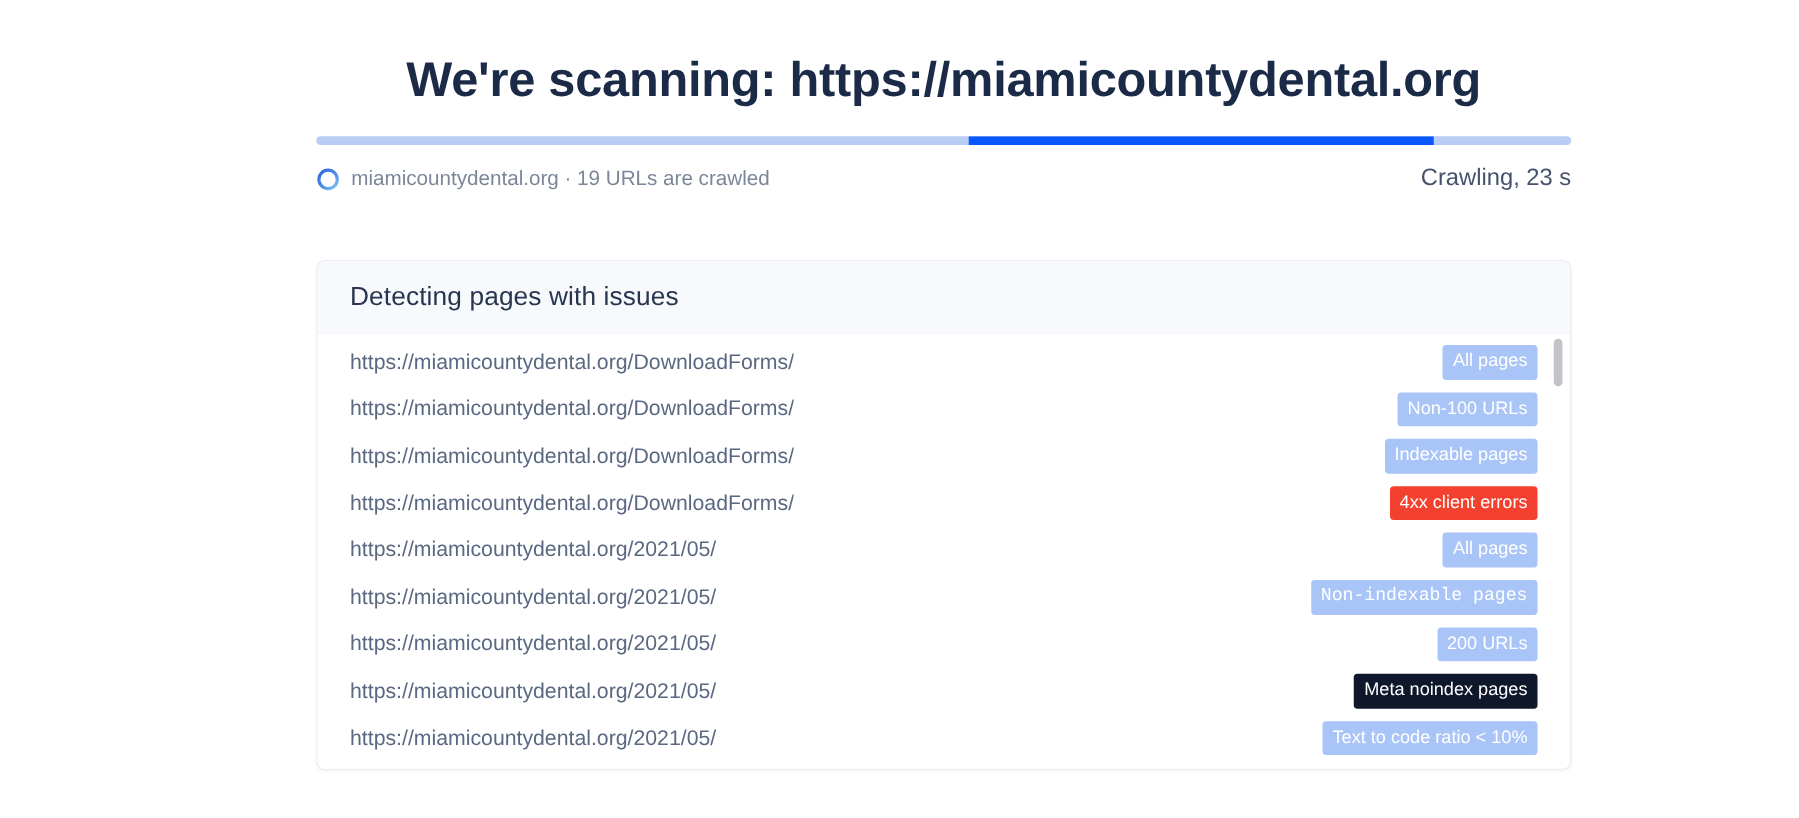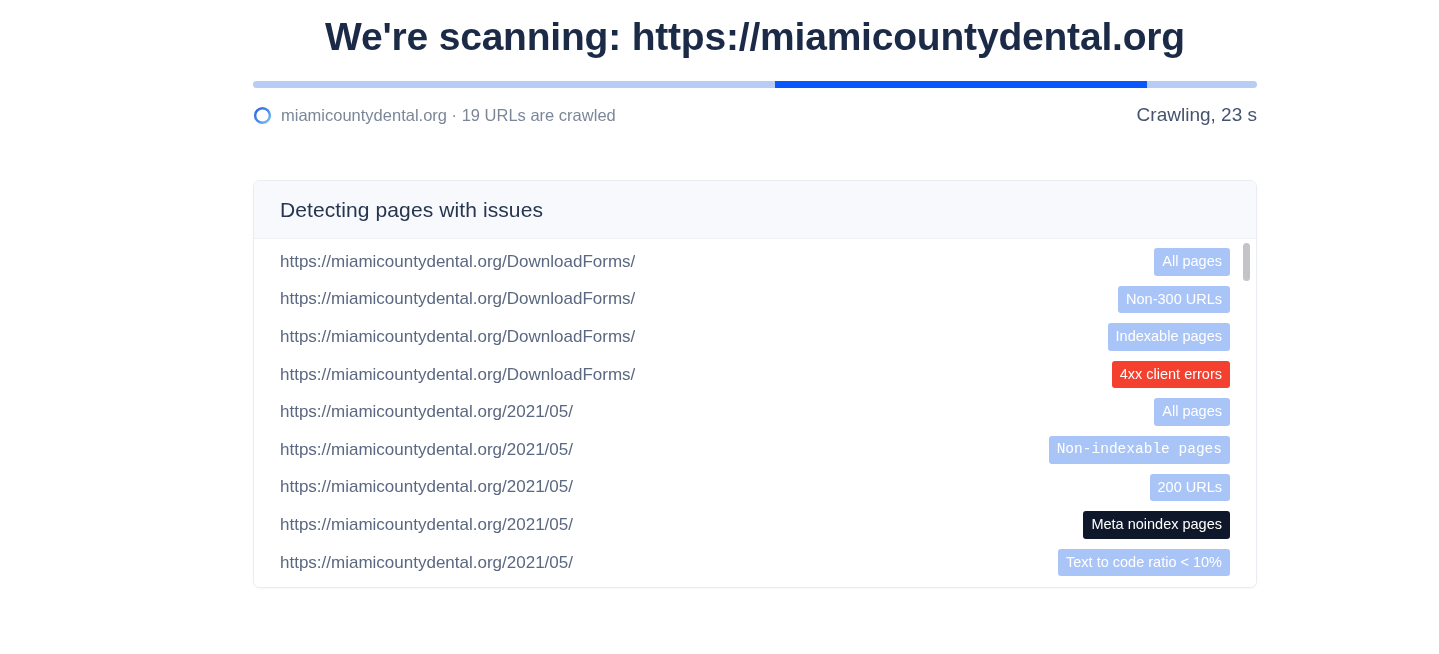--- a/index.html
+++ b/index.html
@@ -26,21 +26,22 @@
   
   .content {
     position: absolute;
     left: 253px;
     top: 0;
     width: 1004px;
   }
 
   
   .scan-title {
-    margin: 14px;
+    margin: 0;
+    padding-top: 42px;
     font-size: 39px;
     line-height: 1.18;
     font-weight: 700;
     letter-spacing: -0.2px;
     color: #1b2a47;
     text-align: center;
     white-space: nowrap;
   }
 
   
@@ -199,21 +200,21 @@
       <div class="card-header">
         <span class="card-header-title">Detecting pages with issues</span>
       </div>
       <div class="issue-list" id="issue-list">
         <div class="issue-row">
             <div class="issue-url">https://miamicountydental.org/DownloadForms/</div>
             <div class="issue-badge tone-blue" style="background: rgb(169, 196, 247);">All pages</div>
           </div>
           <div class="issue-row">
             <div class="issue-url">https://miamicountydental.org/DownloadForms/</div>
-            <div class="issue-badge tone-blue" style="background: rgb(169, 196, 247);">Non-300 URLs</div>
+            <div class="issue-badge tone-blue" style="background: rgb(169, 196, 247);">Non-100 URLs</div>
           </div>
           <div class="issue-row">
             <div class="issue-url">https://miamicountydental.org/DownloadForms/</div>
             <div class="issue-badge tone-blue" style="background: rgb(169, 196, 247);">Indexable pages</div>
           </div>
           <div class="issue-row">
             <div class="issue-url">https://miamicountydental.org/DownloadForms/</div>
             <div class="issue-badge tone-red" style="background: rgb(244, 65, 47);">4xx client errors</div>
           </div>
           <div class="issue-row">

